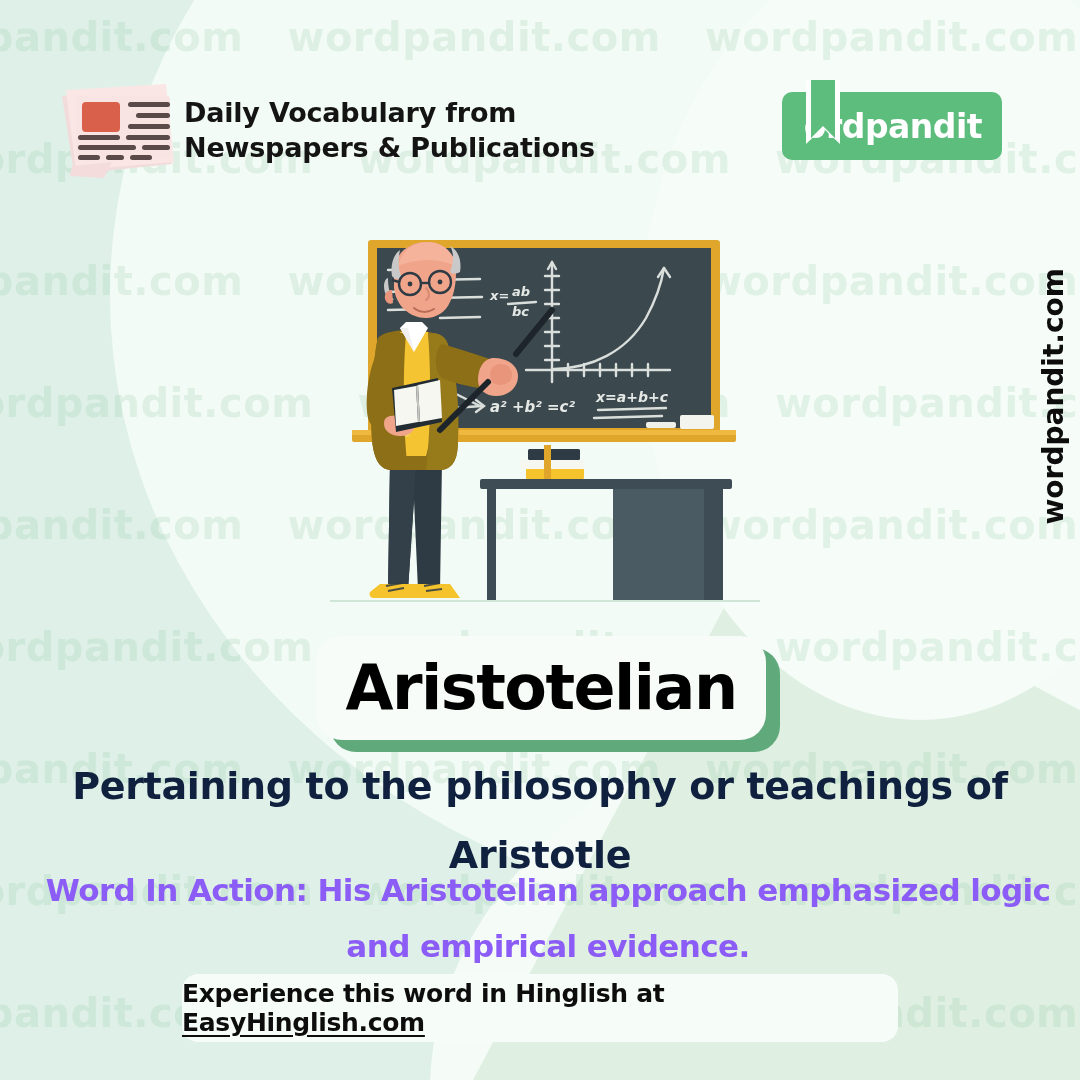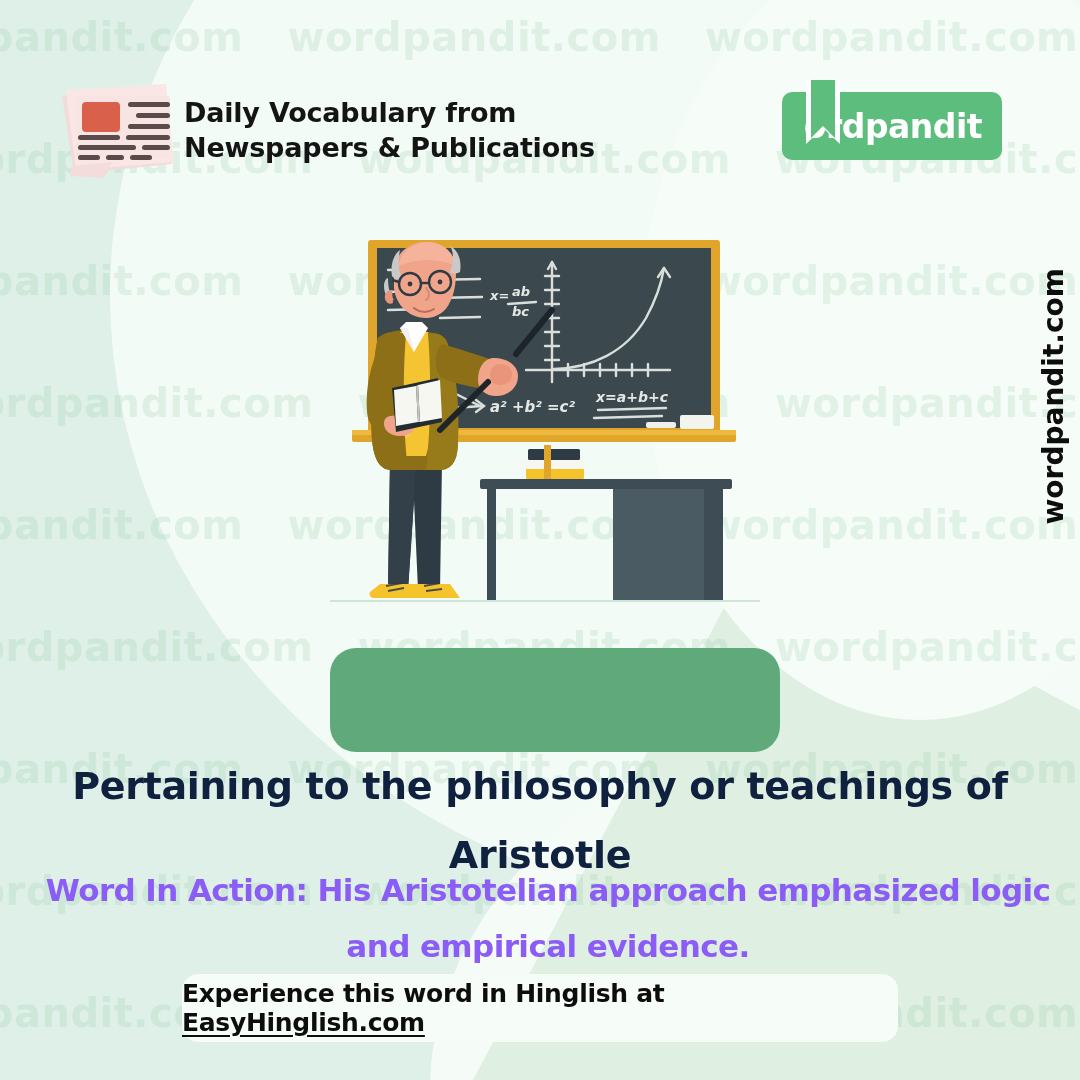--- a/index.html
+++ b/index.html
@@ -427,20 +427,23 @@
       <path d="M96 56 c4 4 4 10 0 12" stroke="#d98a72" stroke-width="2" fill="none" stroke-linecap="round"></path>
       <path d="M84 76 c6 5 14 5 20 1" stroke="#b86c58" stroke-width="2" fill="none" stroke-linecap="round"></path>
 
       <path d="M62 58 c-5 0 -8 4 -7 9 c1 4 5 6 8 4 z" fill="#e8957c"></path>
 
       <line x1="0" y1="369" x2="430" y2="369" stroke="#cfe6d6" stroke-width="2"></line>
     </svg>
   </div>
 
   <div class="word-shadow"></div>
+  <div class="word-card">
+    <div class="word">Aristotelian</div>
+  </div>
 
   <div class="definition">Pertaining to the philosophy or teachings of Aristotle</div>
 
 
   <div class="action">Word In Action: His Aristotelian approach emphasized logic and empirical evidence.</div>
 
   <div class="footer-bar">
     <div class="footer-text">
       <span>Experience this word in Hinglish at </span><a class="footer-link" href="#">EasyHinglish.com</a>
     </div>

